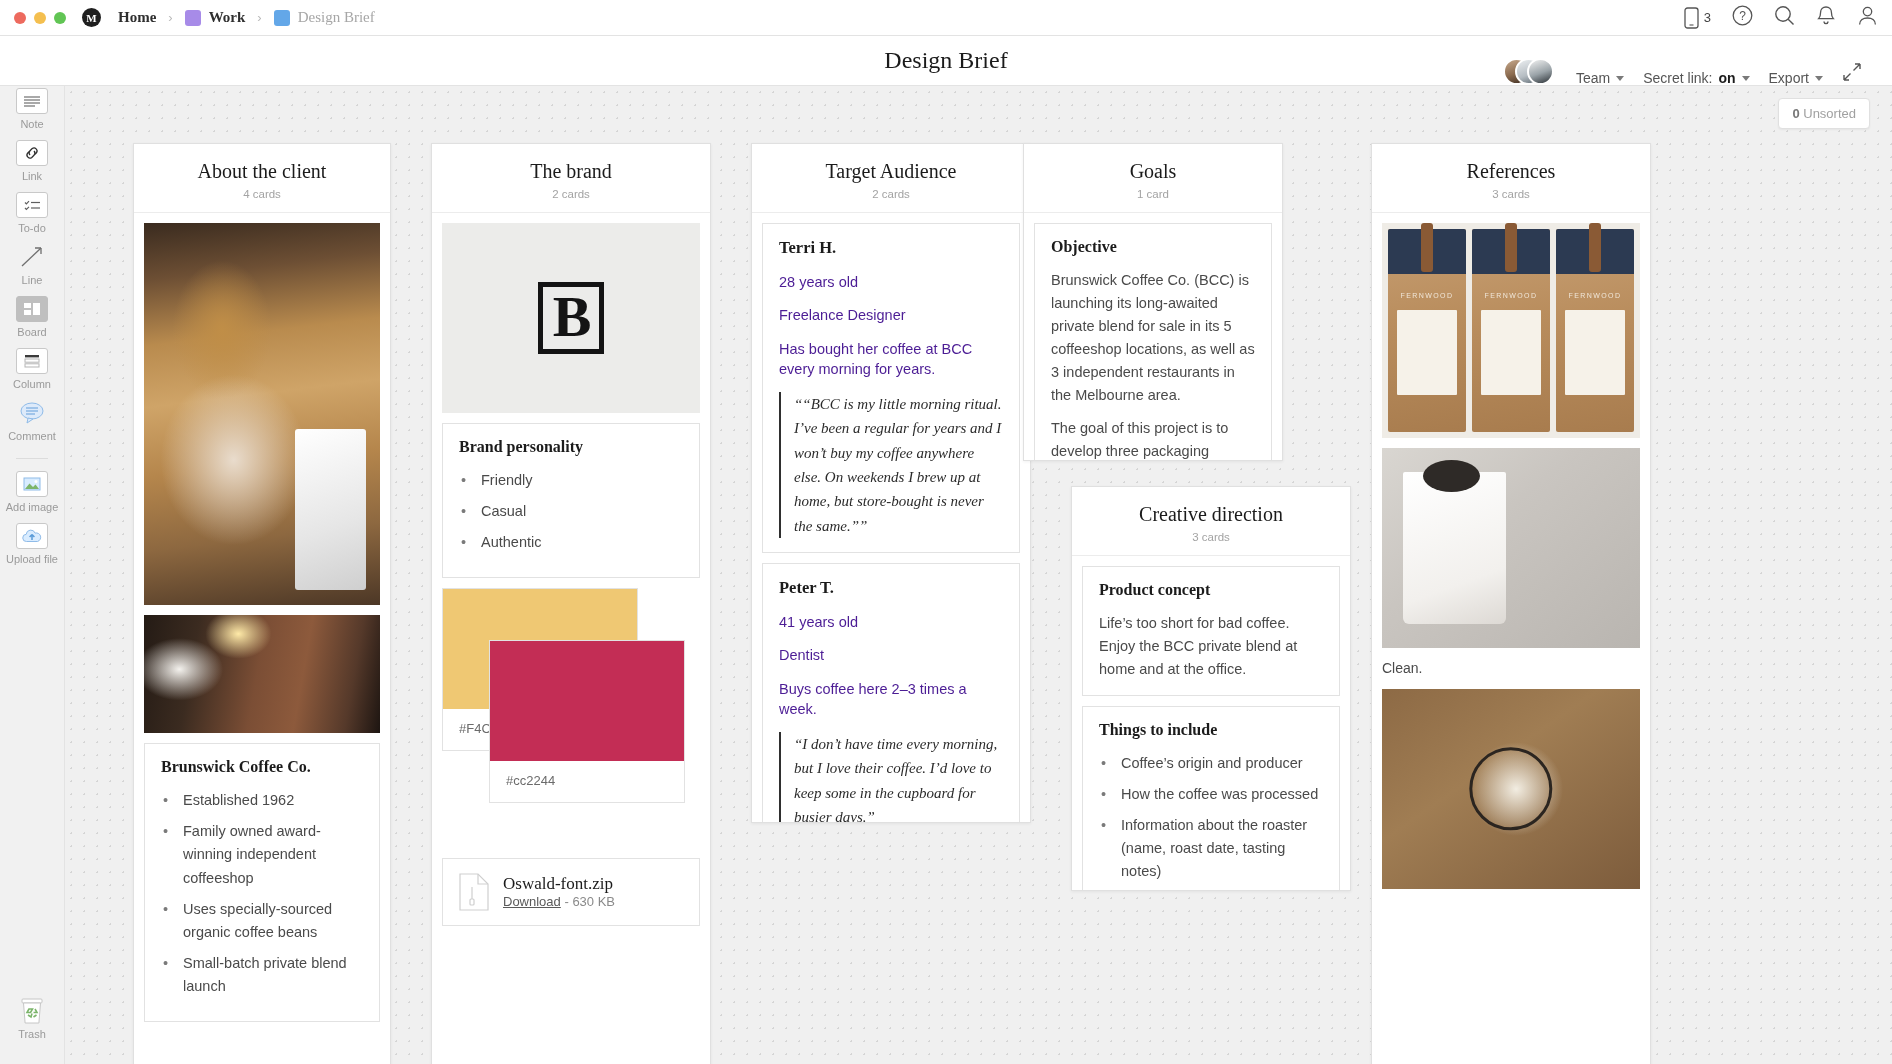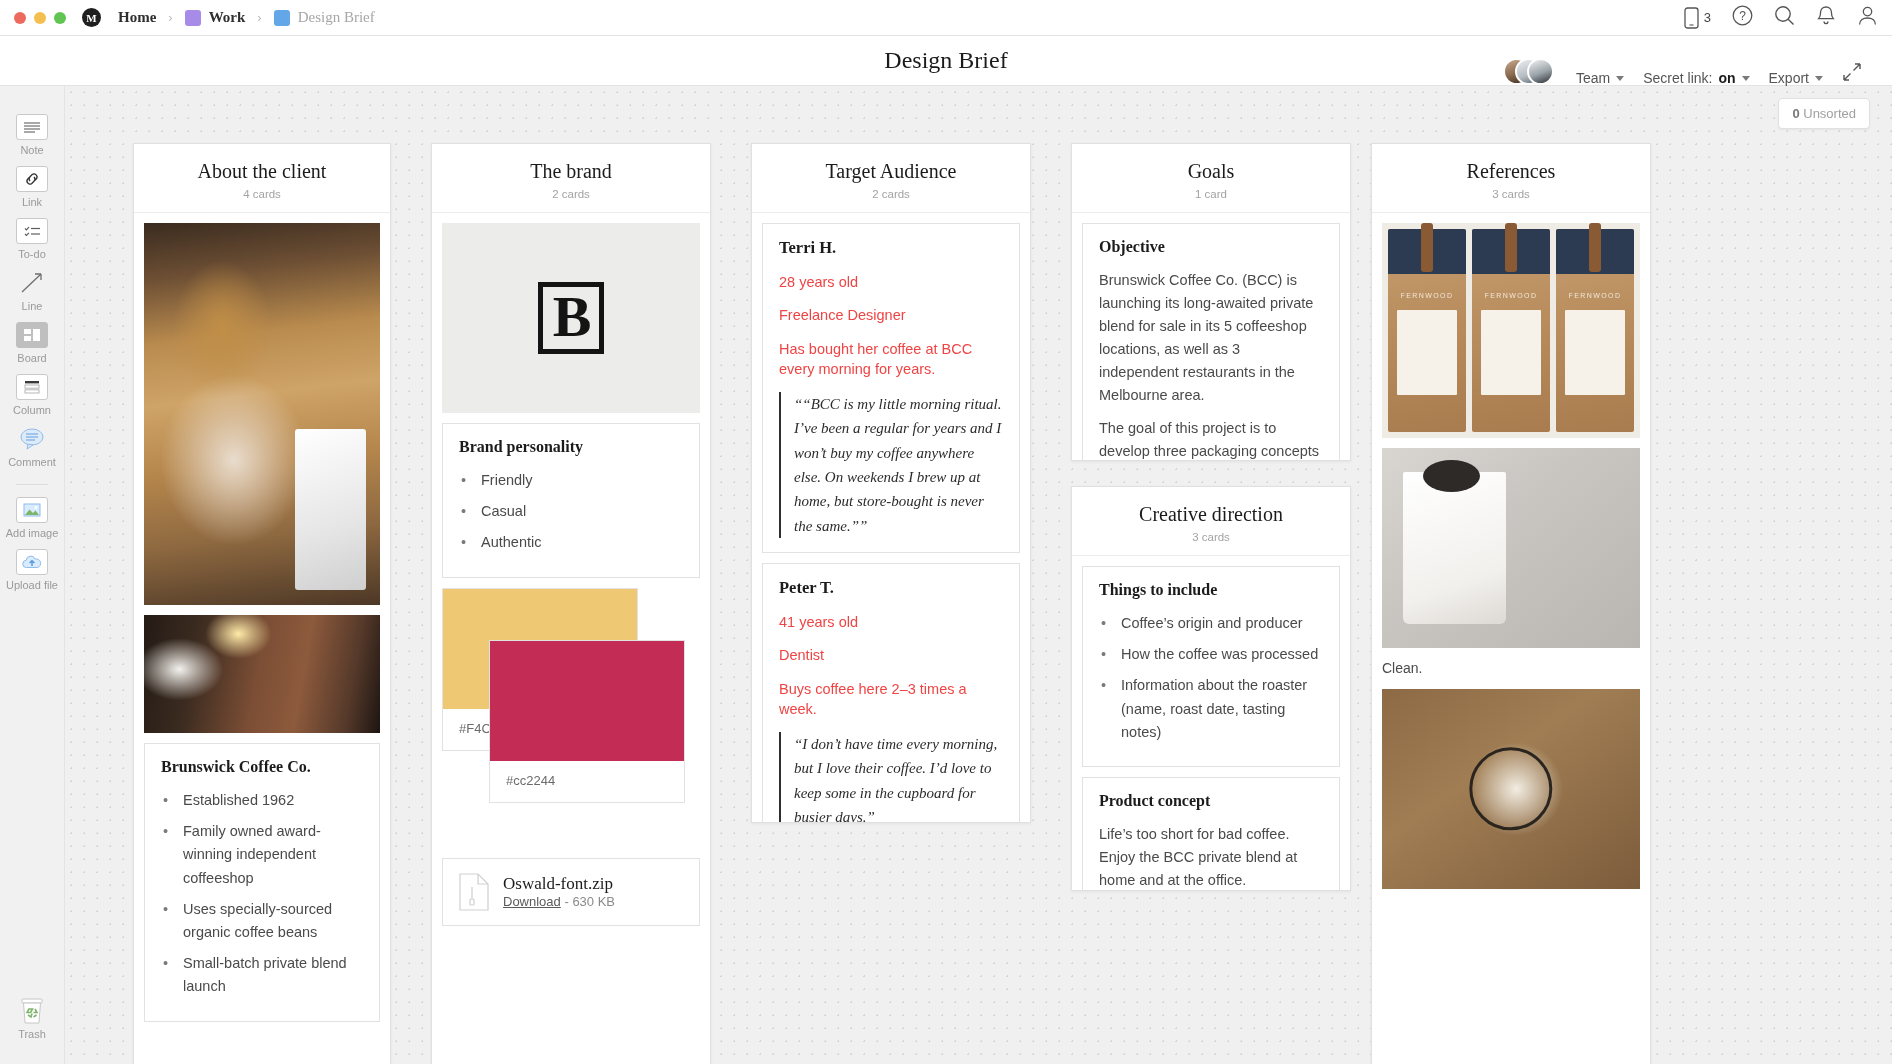--- a/index.html
+++ b/index.html
@@ -76,21 +76,21 @@
   }
   .hdr-btn b { color: #1b1b1b; font-weight: bold; }
   .caret { width: 0; height: 0; border-left: 4px solid transparent; border-right: 4px solid transparent; border-top: 5px solid #7a7a7a; }
 
   
   #sidebar {
     position: absolute; left: 0; top: 86px;
     width: 65px; height: 978px;
     background: #f1f1f1; border-right: 1px solid #e3e3e3;
     display: flex; flex-direction: column; align-items: center;
-    padding-top: 28px;
+    padding-top: 2px;
   }
   .tool { display: flex; flex-direction: column; align-items: center; width: 100%; margin-bottom: 10px; cursor: pointer; }
   .tool .glyph {
     width: 32px; height: 26px; border: 1px solid #c9c9c9; border-radius: 3px;
     background: #fff; display: flex; align-items: center; justify-content: center;
     margin-bottom: 4px;
   }
   .tool .glyph.noborder { border: none; background: transparent; }
   .tool .glyph.sel { background: #bfbfbf; border-color: #bfbfbf; }
   .tool .lbl { font-size: 11px; color: #9a9a9a; }
@@ -133,21 +133,21 @@
   .card p { font-size: 14.5px; line-height: 1.58; color: #4a4a4a; margin-bottom: 11px; }
   .card p:last-child { margin-bottom: 0; }
   .card ul { list-style: none; }
   .card li { font-size: 14.5px; line-height: 1.6; color: #4a4a4a; position: relative; padding-left: 22px; margin-bottom: 8px; }
   .card li:before { content: "•"; position: absolute; left: 2px; color: #7a7a7a; }
   .quote {
     border-left: 2px solid #2f2f2f; padding-left: 13px; margin-top: 12px;
     font-family: "Liberation Serif", serif; font-style: italic;
     font-size: 15px; line-height: 1.62; color: #2b2b2b;
   }
-  .kv { font-size: 14.5px; color: #ef4444; margin-bottom: 13px; line-height: 1.4; }
+  .kv { font-size: 14.5px; color: #4c1d95; margin-bottom: 13px; line-height: 1.4; }
   .person-name { font-family: "Liberation Serif", serif; font-size: 16.5px; font-weight: bold; color: #1b1b1b; margin-bottom: 14px; }
 
   
   .photo { width: 100%; background: #cfcfcf; flex: none; position: relative; overflow: hidden; }
   .photo.barista {
     background:
       radial-gradient(ellipse 50% 36% at 38% 62%, #e9dccd 0%, rgba(233,220,205,0) 62%),
       radial-gradient(ellipse 30% 26% at 33% 28%, #c08e47 0%, rgba(192,142,71,0) 70%),
       linear-gradient(173deg, #3a2b1f 0%, #6d4f34 14%, #b98b4e 30%, #cfa468 45%, #b5864c 62%, #8d6840 80%, #4c3726 100%);
   }
@@ -516,51 +516,51 @@
       <div class="card">
         <div class="person-name">Peter T.</div>
         <div class="kv">41 years old</div>
         <div class="kv">Dentist</div>
         <div class="kv">Buys coffee here 2–3 times a week.</div>
         <div class="quote">“I don’t have time every morning, but I love their coffee. I’d love to keep some in the cupboard for busier days.”</div>
       </div>
     </div>
   </div>
 
-  <div class="col" style="left:1006px; width:280px; height:318px;">
+  <div class="col" style="left:958px; width:260px; height:318px;">
     <div class="col-head">
       <div class="col-title">Goals</div>
       <div class="col-count">1 card</div>
     </div>
     <div class="col-body">
       <div class="card">
         <h4>Objective</h4>
         <p>Brunswick Coffee Co. (BCC) is launching its long-awaited private blend for sale in its 5 coffeeshop locations, as well as 3 independent restaurants in the Melbourne area.</p>
         <p>The goal of this project is to develop three packaging concepts for the private blend that will draw the eye and work cohesively with the BCC branding.</p>
       </div>
     </div>
   </div>
 
   <div class="col" style="left:1006px; top:400px; width:280px; height:405px;">
     <div class="col-head">
       <div class="col-title">Creative direction</div>
       <div class="col-count">3 cards</div>
     </div>
     <div class="col-body">
+      <div class="card">
+        <h4>Product concept</h4>
+        <p>Life’s too short for bad coffee. Enjoy the BCC private blend at home and at the office.</p>
+      </div>
       <div class="card">
         <h4>Things to include</h4>
         <ul>
           <li>Coffee’s origin and producer</li>
           <li>How the coffee was processed</li>
           <li>Information about the roaster (name, roast date, tasting notes)</li>
         </ul>
-      </div>
-      <div class="card">
-        <h4>Product concept</h4>
-        <p>Life’s too short for bad coffee. Enjoy the BCC private blend at home and at the office.</p>
       </div>
 
     </div>
   </div>
 
   <div class="col" style="left:1306px; width:280px; height:940px;">
     <div class="col-head">
       <div class="col-title">References</div>
       <div class="col-count">3 cards</div>
     </div>

